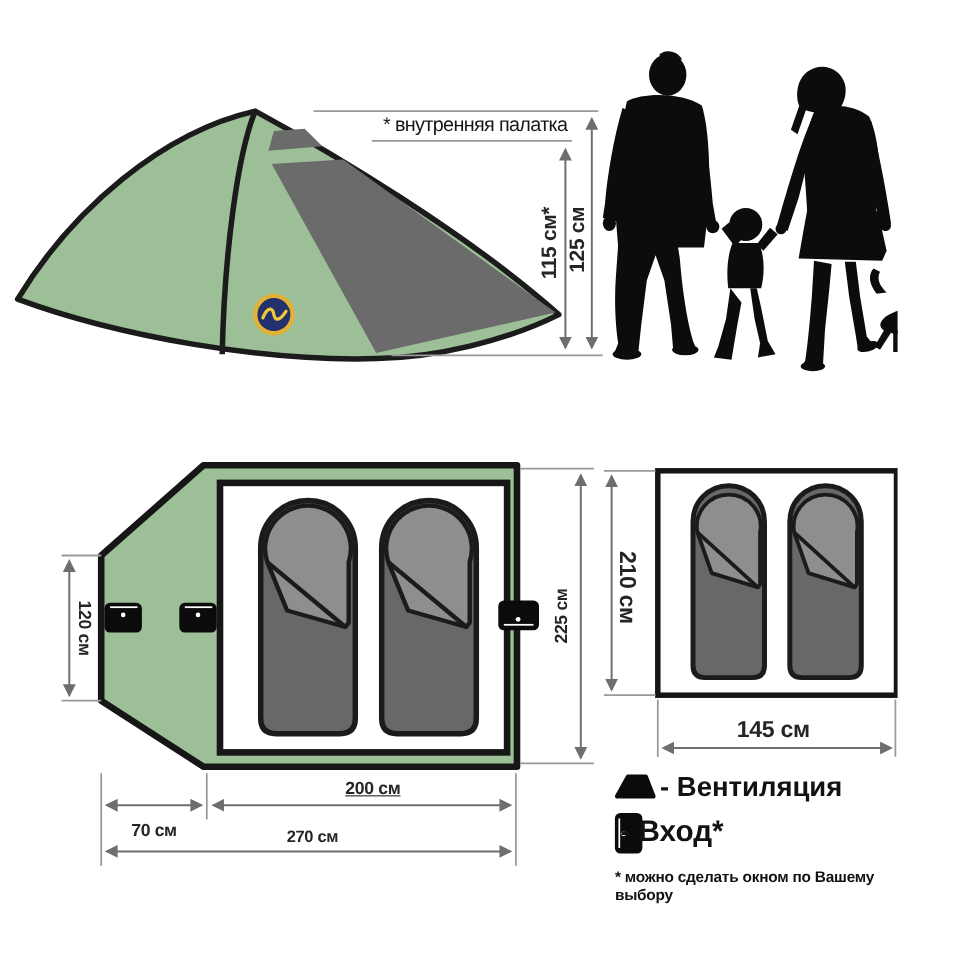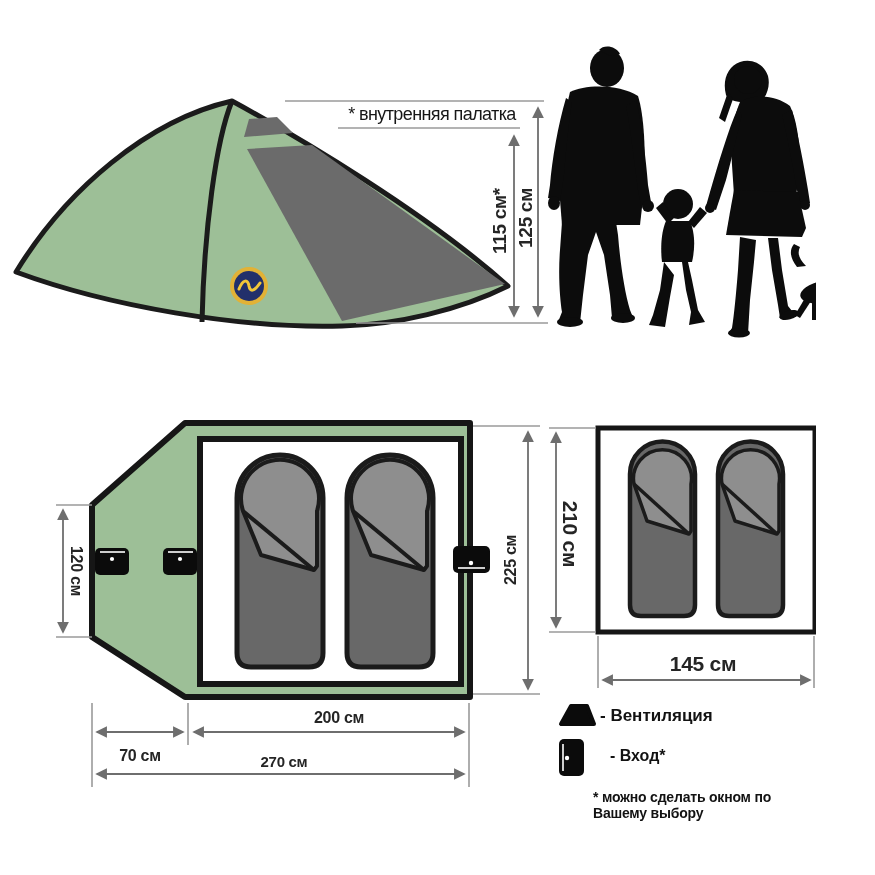--- a/index.html
+++ b/index.html
@@ -182,23 +182,23 @@
 </svg>
 
 <div class="lbl note" style="left:432px;top:114px;font-size:18px;letter-spacing:-0.6px;">* внутренняя палатка</div>
 
 <div class="lbl rotccw" style="left:500px;top:221px;font-size:19px;">115 см*</div>
 <div class="lbl rotccw" style="left:526px;top:218px;font-size:19px;">125 см</div>
 
 <div class="lbl rotcw" style="left:76px;top:571px;font-size:16px;">120 см</div>
 <div class="lbl rotccw" style="left:511px;top:560px;font-size:16px;">225 см</div>
 <div class="lbl" style="left:140px;top:756px;font-size:16px;">70 см</div>
-<div class="lbl" style="left:339px;top:718px;font-size:16px;">200 см</div>
+<div class="lbl" style="left:339px;top:718px;font-size:16px;text-decoration:underline;">200 см</div>
 <div class="lbl" style="left:284px;top:761px;font-size:15px;">270 см</div>
 
 <div class="lbl rotcw" style="left:570px;top:534px;font-size:21px;">210 см</div>
 <div class="lbl" style="left:703px;top:664px;font-size:21px;">145 см</div>
 
-<div class="legendtxt" style="left:600px;top:716px;font-size:17px;">- Вентиляция</div>
-<div class="legendtxt" style="left:610px;top:756px;font-size:16px;">- Вход*</div>
-<div class="foot" style="left:559px;top:789px;font-size:14px;letter-spacing:-0.2px;margin-left:34px;">* можно сделать окном по Вашему выбору</div>
+<div class="legendtxt" style="left:600px;top:716px;font-size:25px;">- Вентиляция</div>
+<div class="legendtxt" style="left:564px;top:756px;font-size:27px;">- Вход*</div>
+<div class="foot" style="left:559px;top:789px;font-size:14px;letter-spacing:-0.2px;">* можно сделать окном по Вашему выбору</div>
 
 </div>
 
 </body></html>

